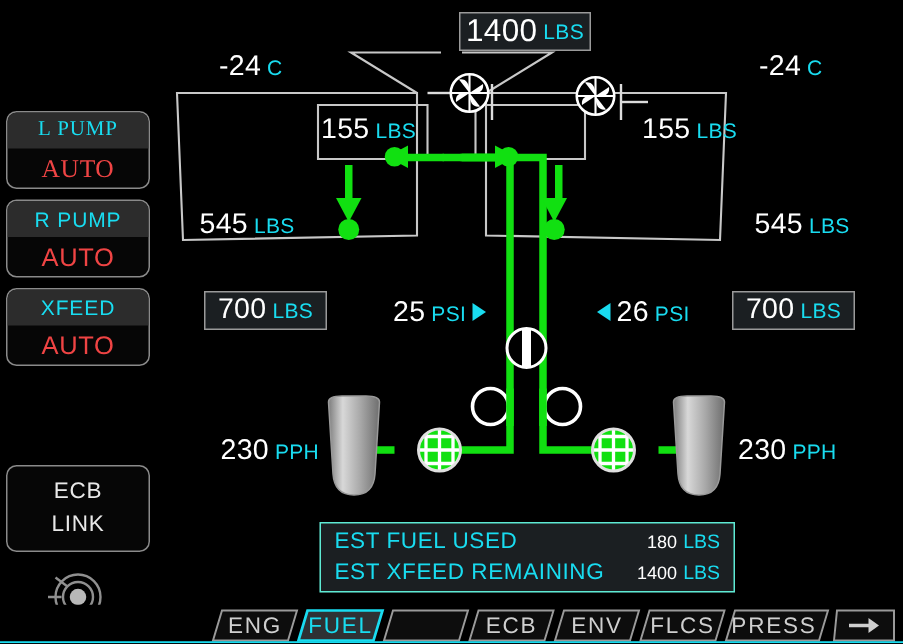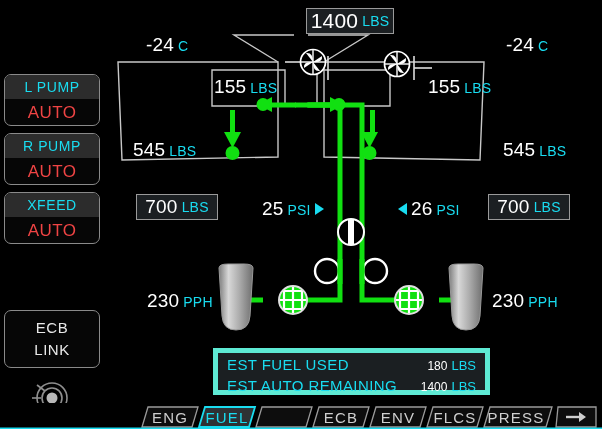--- a/index.html
+++ b/index.html
@@ -28,21 +28,21 @@
     height:24px;
     background:#2c2c2c;
     display:flex; align-items:center; justify-content:center;
     color:#19dcf0; font-size:14px; letter-spacing:0.6px;
   }
   .softkey .sk-bot {
     height:27px;
     display:flex; align-items:center; justify-content:center;
     color:#ef4444; font-size:17px; letter-spacing:0.4px;
   }
-  #sk-lpump { top:74px; }
+  #sk-lpump { top:74px;font-family:Liberation Serif, serif; }
   #sk-rpump { top:133px; }
   #sk-xfeed { top:192px; }
 
   .softkey2 {
     position:absolute; left:4px; top:310px; width:96px; height:58px;
     border:1px solid #8a8a8a; border-radius:7px; background:#060606;
     display:flex; flex-direction:column; align-items:center; justify-content:center;
     color:#e8e8e8; font-size:15px; line-height:1.5; letter-spacing:0.5px;
   }
 
@@ -59,21 +59,21 @@
     padding:0 7px;
   }
   #box-total { left:306px; top:8px; width:88px; height:26px; }
   #box-total .val { font-size:21px; }
   #box-left700  { left:136px; top:194px; width:82px; height:26px; }
   #box-right700 { left:488px; top:194px; width:82px; height:26px; }
 
   
   #est-panel {
     position:absolute; left:213px; top:348px; width:277px; height:47px;
-    border:5px solid #5eead4; background:#1b1f22;
+    border:1px solid #5eead4; background:#1b1f22;
     padding:3px 9px 0 9px;
   }
   .est-row { display:flex; align-items:baseline; height:21px; }
   .est-row .name { color:#19dcf0; font-size:15px; letter-spacing:0.4px; }
   .est-row .spacer { flex:1; }
   .est-row .num { color:#ffffff; font-size:12px; }
   .est-row .un { color:#19dcf0; font-size:13px; margin-left:4px; }
 
   
   .readout { position:absolute; display:flex; align-items:baseline; gap:4px; white-space:nowrap; }
@@ -335,21 +335,21 @@
   </div>
 
   <div id="est-panel">
     <div class="est-row">
       <span class="name">EST FUEL USED</span>
       <span class="spacer"></span>
       <span class="num">180</span>
       <span class="un">LBS</span>
     </div>
     <div class="est-row">
-      <span class="name">EST AUTO REMAINING</span>
+      <span class="name">EST XFEED REMAINING</span>
       <span class="spacer"></span>
       <span class="num">1400</span>
       <span class="un">LBS</span>
     </div>
   </div>
 
   <div id="tabbar">
     <svg class="tabsvg" width="602" height="26" viewBox="0 0 602 26">
       <rect x="0" y="0" width="602" height="26" fill="#000"></rect>
 

